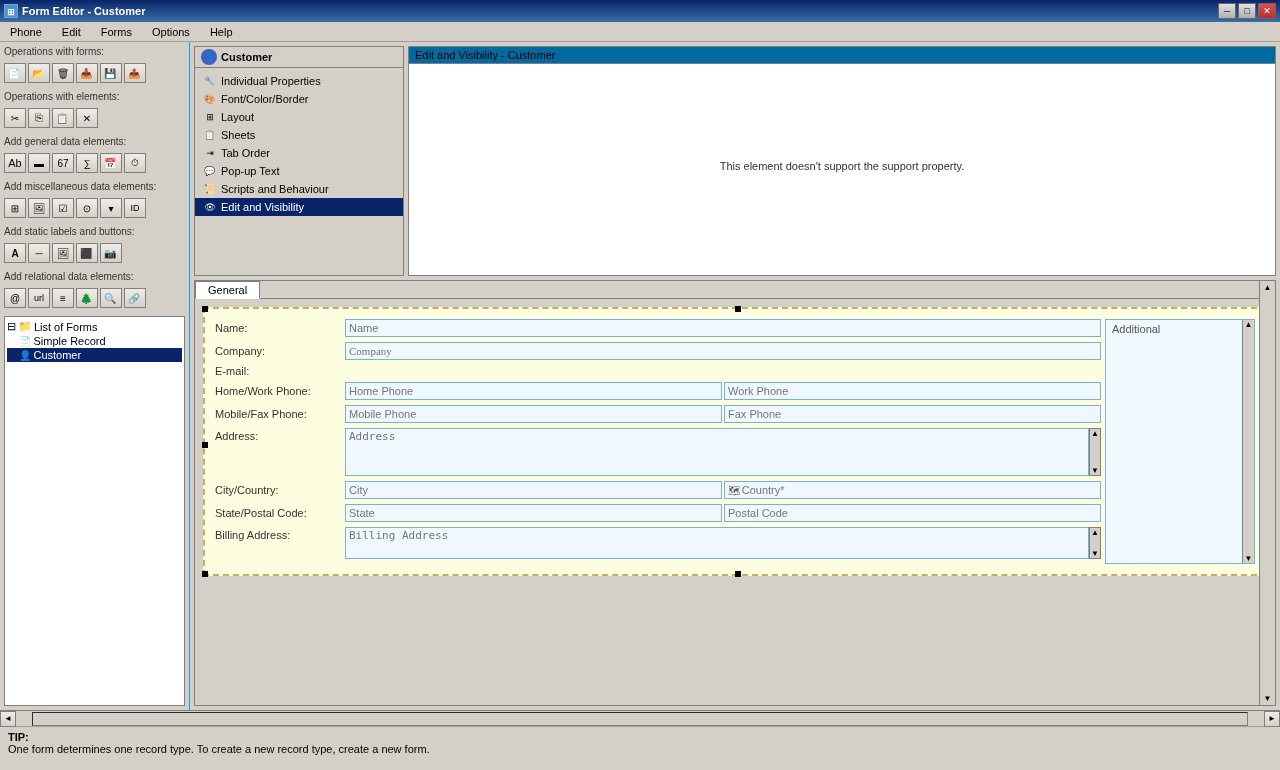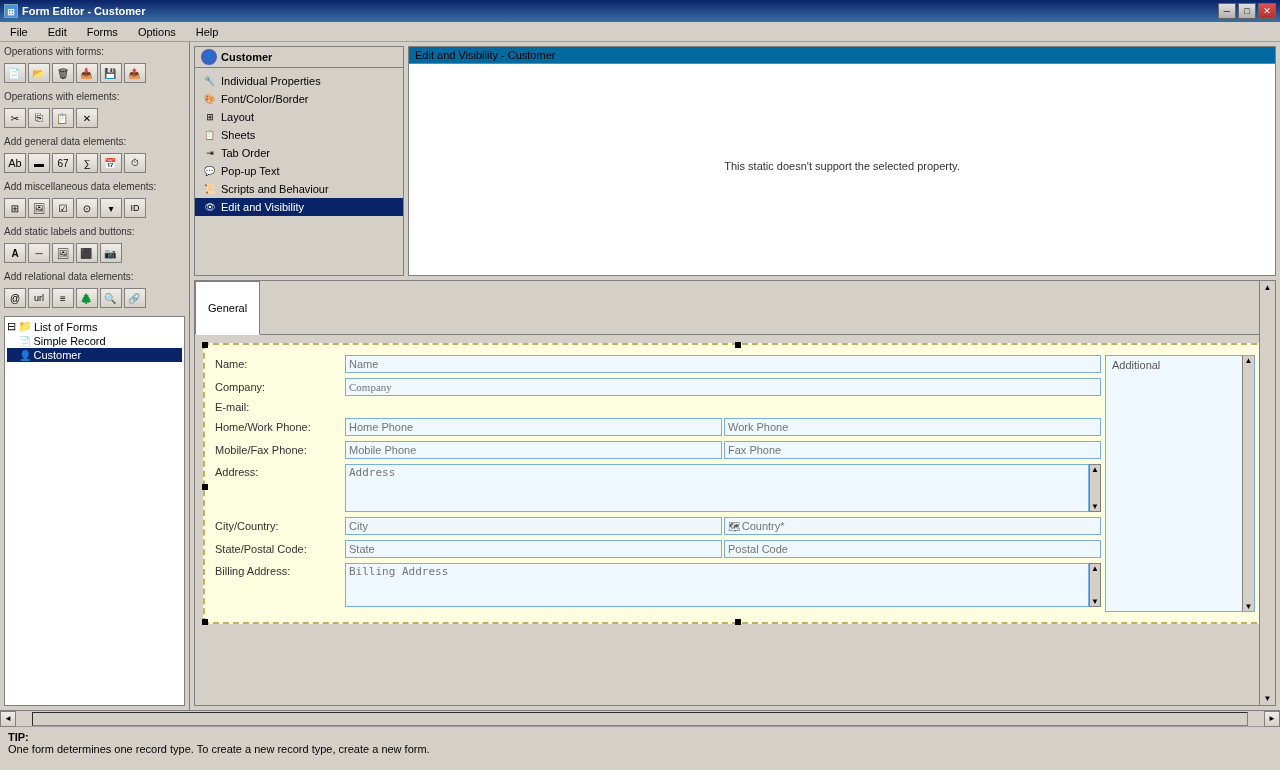--- a/index.html
+++ b/index.html
@@ -228,21 +228,21 @@
       position: relative;
       overflow: hidden;
     }
 
     .form-tab-bar {
       display: flex;
       border-bottom: 1px solid #808080;
       background: #d4d0c8;
     }
     .form-tab {
-      padding: 20px 12px;
+      padding: 2px 12px;
       background: #d4d0c8;
       border: 1px solid #808080;
       border-bottom: none;
       cursor: pointer;
       font-size: 11px;
       margin-bottom: -1px;
     }
     .form-tab.active {
       background: white;
       border-bottom: 1px solid white;
@@ -402,21 +402,21 @@
     <span>Form Editor - Customer</span>
   </div>
   <div class="title-bar-buttons">
     <div class="title-btn">─</div>
     <div class="title-btn">□</div>
     <div class="title-btn close">✕</div>
   </div>
 </div>
 
 <div class="menu-bar">
-  <span class="menu-item">File</span>
+  <span class="menu-item">Phone</span>
   <span class="menu-item">Edit</span>
   <span class="menu-item">Forms</span>
   <span class="menu-item">Options</span>
   <span class="menu-item">Help</span>
 </div>
 
 <div style="display:flex; height: 668px; background: #d4d0c8;">
 
   <div class="left-panel">
     <div class="section-label">Operations with forms:</div>
@@ -536,21 +536,21 @@
             <span>Edit and Visibility</span>
           </li>
         </ul>
       </div>
 
       <div class="edit-visibility-panel">
         <div class="edit-panel-header">
           <span>Edit and Visibility - Customer</span>
         </div>
         <div class="edit-panel-content">
-          <span>This static doesn't support the selected property.</span>
+          <span>This element doesn't support the support property.</span>
         </div>
       </div>
 
     </div>
 
     <div class="form-area">
       <div class="form-tab-bar">
         <div class="form-tab active">General</div>
       </div>
 
@@ -633,21 +633,21 @@
                 <div class="form-row-fields state-postal">
                   <input type="text" class="state-field" placeholder="State" style="">
                   <input type="text" class="state-field" placeholder="Postal Code" style="">
                 </div>
               </div>
 
               <div class="form-row" style="align-items: flex-start;">
                 <div class="form-row-label" style="padding-top:2px;">Billing Address:</div>
                 <div class="form-row-fields">
                   <div style="position:relative; display:flex;">
-                    <textarea class="form-field" style="width: 100%; height: 44px; resize: none;" placeholder="Billing Address"></textarea>
+                    <textarea class="form-field" style="width: 100%; height: 32px; resize: none;" placeholder="Billing Address"></textarea>
                     <div style="width:12px; background:#d4d0c8; border:1px solid #808080; display:flex; flex-direction:column; justify-content:space-between;">
                       <div style="font-size:8px; text-align:center; cursor:pointer;">▲</div>
                       <div style="font-size:8px; text-align:center; cursor:pointer;">▼</div>
                     </div>
                   </div>
                 </div>
               </div>
 
             </div>
 

